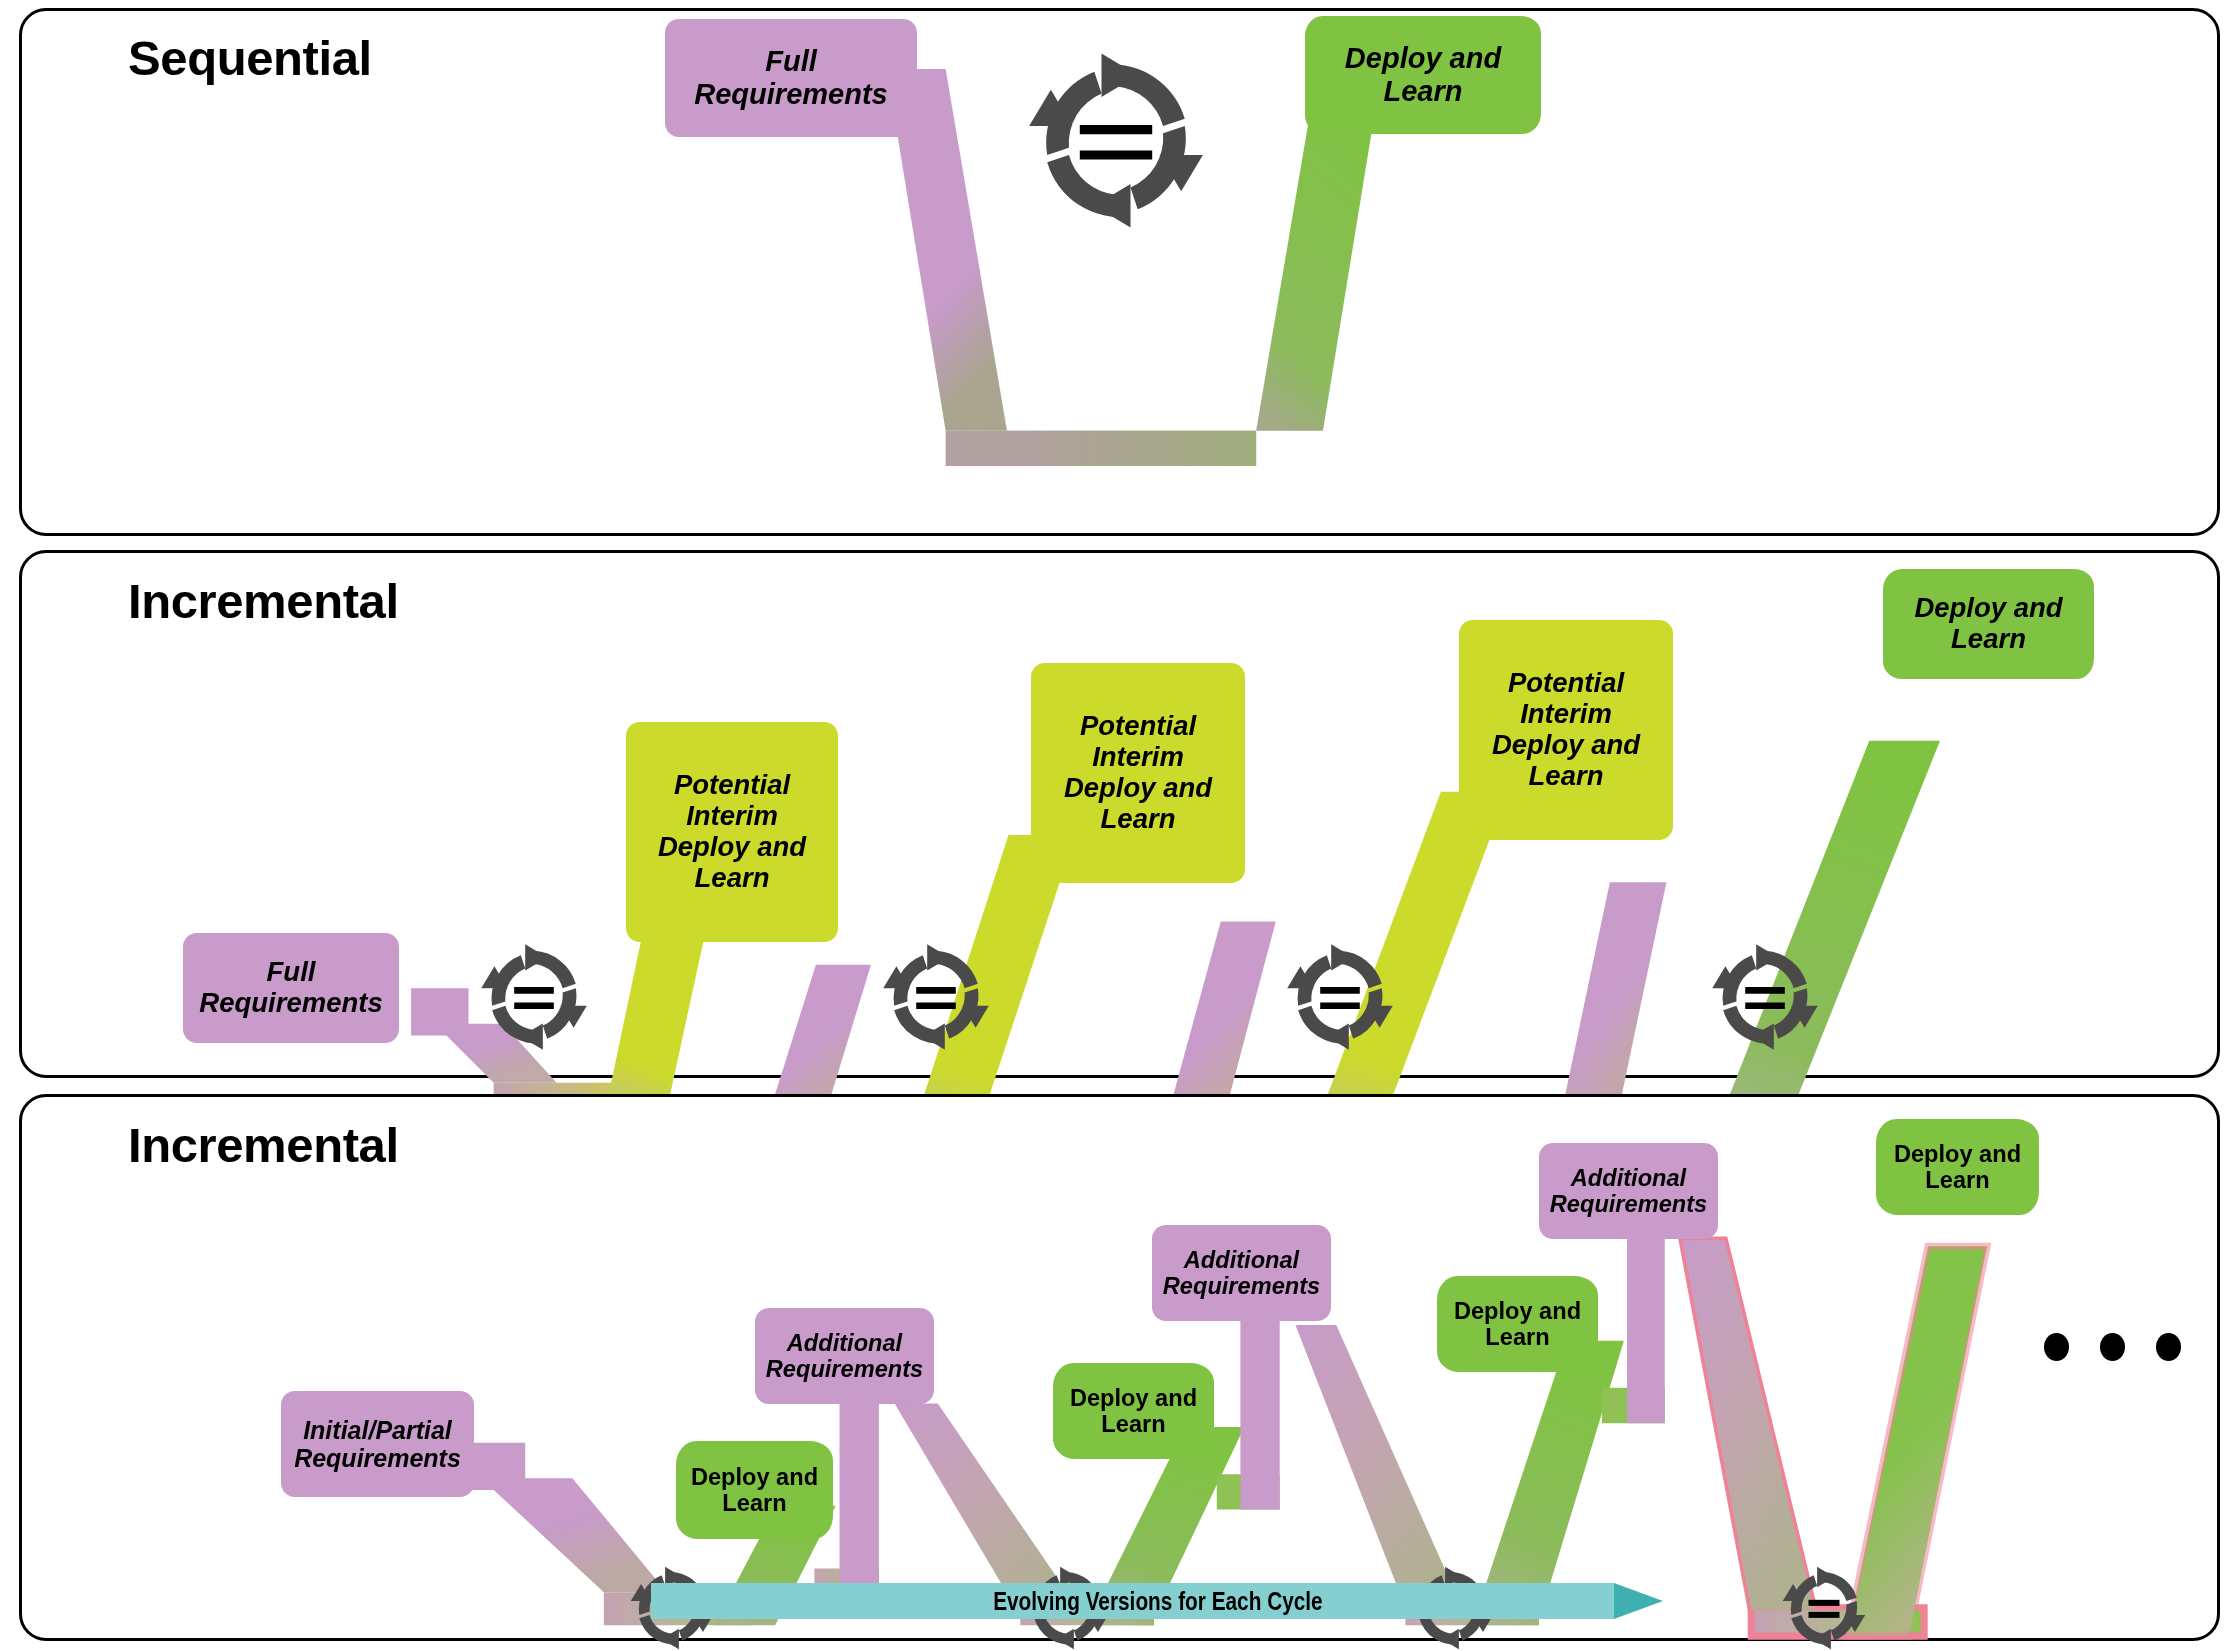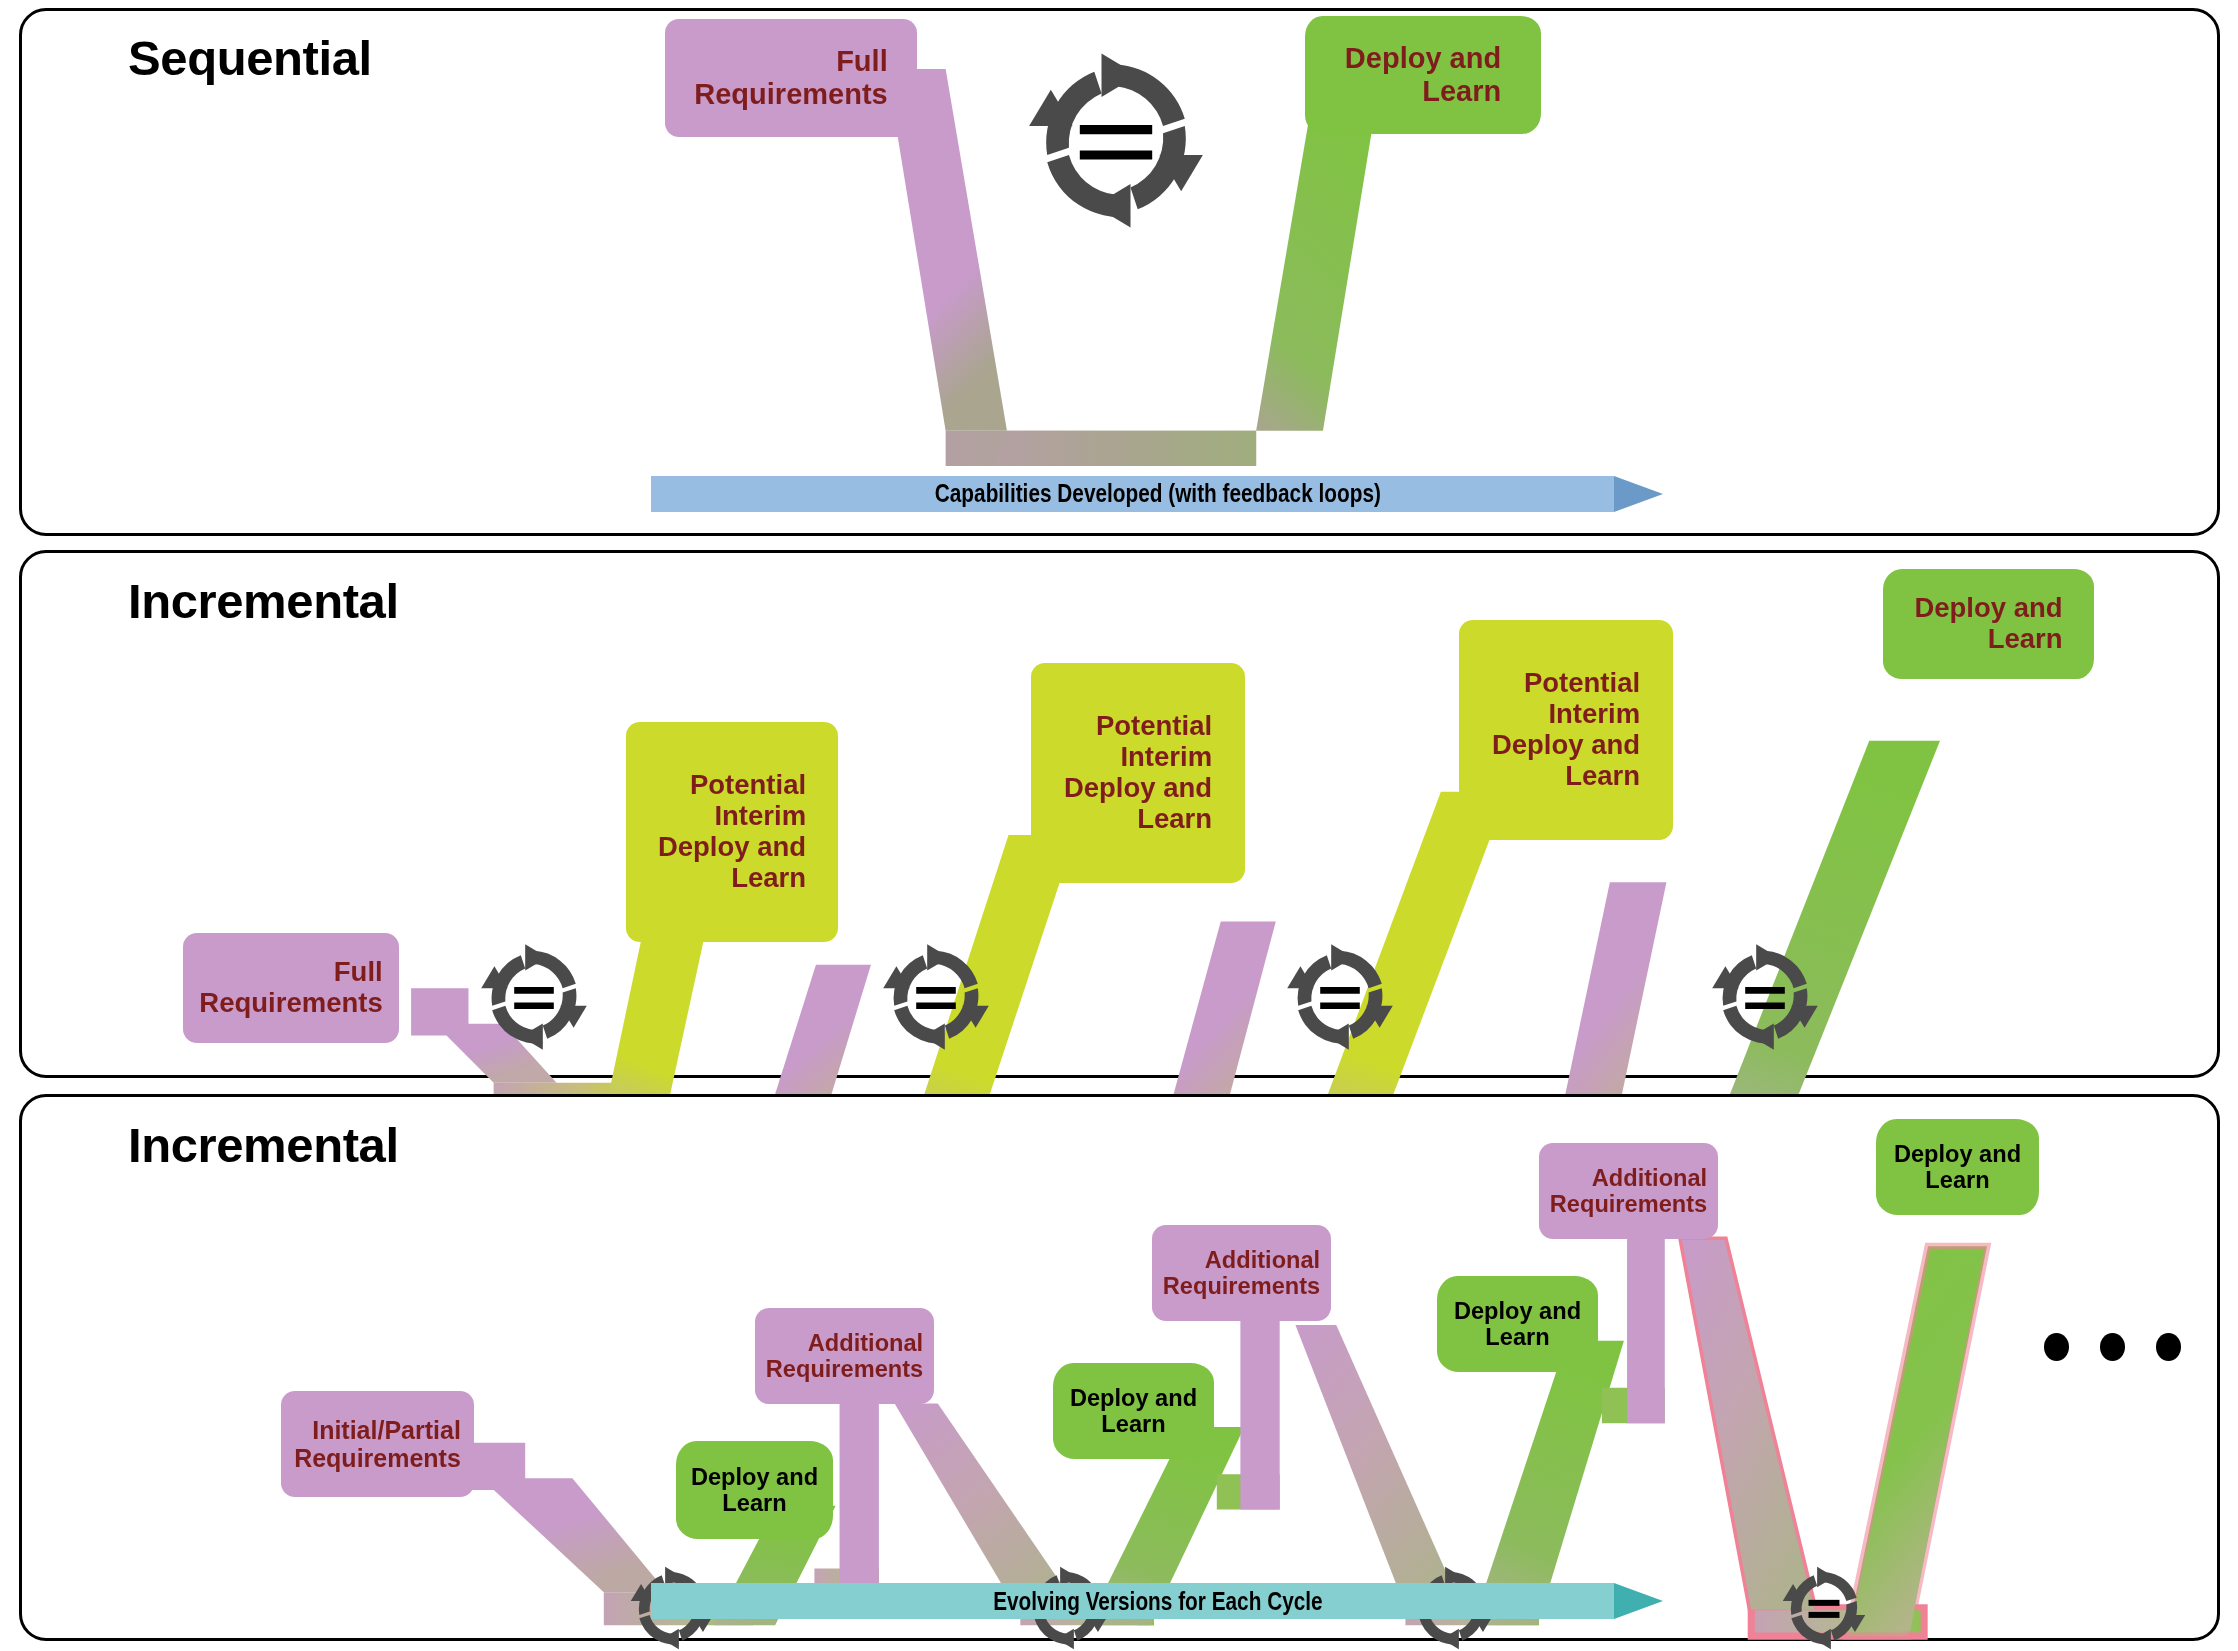--- a/index.html
+++ b/index.html
@@ -15,22 +15,22 @@
   .panel-title{position:absolute;font-weight:bold;color:#000;
                font-size:49px;letter-spacing:-0.4px;line-height:1;}
   #panel-sequential  .panel-title{left:106px;top:23.6px;}
   #panel-incremental .panel-title{left:106px;top:23.6px;}
   #panel-evolutionary .panel-title{left:106px;top:23.6px;}
 
   .svgflow{position:absolute;left:0;top:0;width:2201px;height:550px;overflow:visible;pointer-events:none;}
 
   
   .lbl{position:absolute;box-sizing:border-box;display:flex;align-items:center;
-       justify-content:center;text-align:right;color:#7f1d1d;font-weight:bold;
-       line-height:1.12;border-radius:14px;padding:3.1px 6.3px;}
+       justify-content:center;text-align:center;color:#000000;font-weight:bold;
+       line-height:1.12;border-radius:14px;padding:3.1px 6.3px;font-style:italic;}
   .lbl.purple{background:#c89bca;}
   .lbl.green {background:#80c342;}
   .lbl.lime  {background:#ccda2b;}
 
   
   .cloud{position:absolute;box-sizing:border-box;display:flex;align-items:center;
          justify-content:center;text-align:center;color:#000;font-weight:bold;
          line-height:1.12;background:#80c342;padding:2.4px 4.7px;
          border-radius:20.4px 23.6px 19px 22px / 23.6px 19px 23.6px 20.4px;}
 
@@ -104,25 +104,20 @@
         <polygon points="98,58 86,78 74,58"></polygon>
         <polygon points="58,98 38,86 58,74"></polygon>
         <polygon points="2,42 14,22 26,42"></polygon>
       </g>
       <g stroke="#000" stroke-width="5">
         <line x1="30" y1="44" x2="70" y2="44"></line>
         <line x1="30" y1="58" x2="70" y2="58"></line>
       </g>
     </svg>
 
-    <div class="banner" style="left:629px;top:465px;width:1014px;">
-      <div class="bar" style="width:963px;background:#97bee2;"></div>
-      <div class="head" style="left:963px;border-left:49px solid #6b9ac8;"></div>
-      <span class="btxt">Capabilities Developed (with feedback loops)</span>
-    </div>
   </div>
 
   <div class="panel" id="panel-incremental">
     <div class="panel-title">Incremental</div>
 
     <svg class="svgflow" viewBox="0 0 2800 672">
       <defs>
         <linearGradient id="ic_p1" x1="0" y1="0" x2="0.5" y2="1">
           <stop offset="0%" stop-color="#c89bca"></stop>
             <stop offset="70%" stop-color="#c89bca"></stop>

